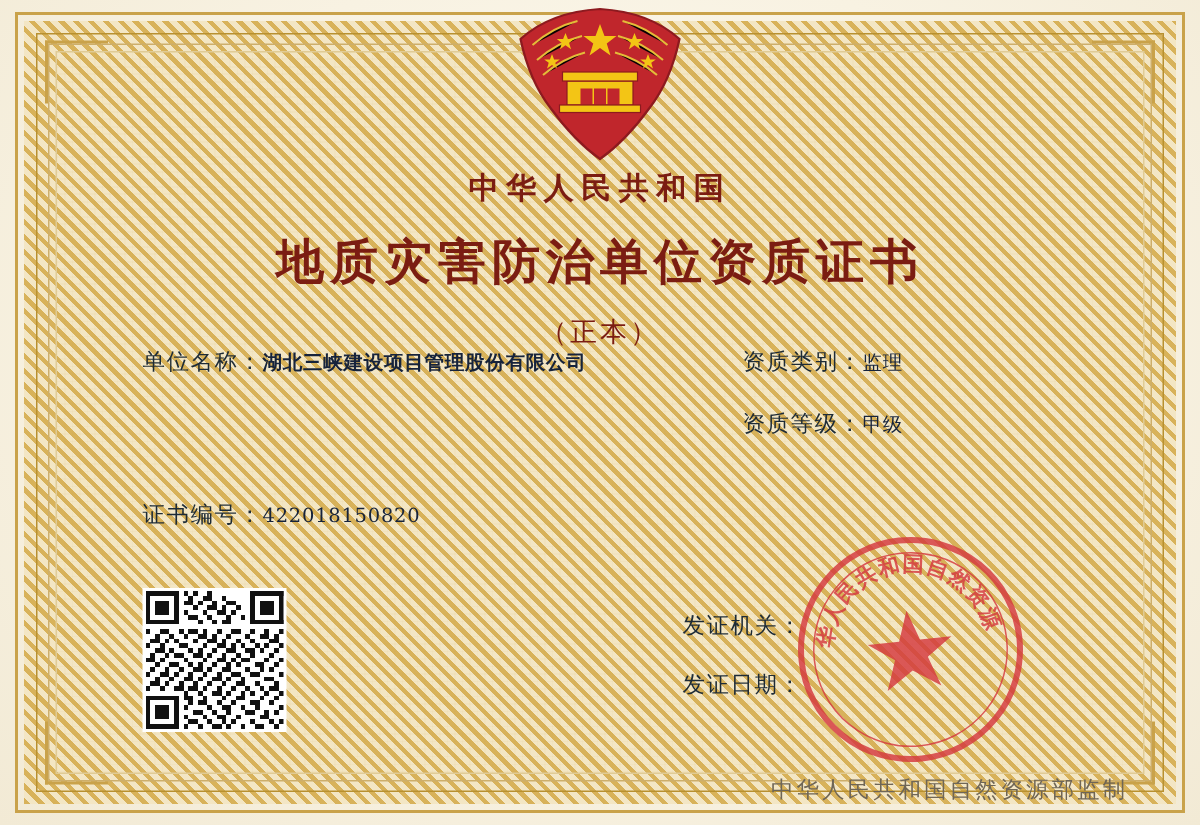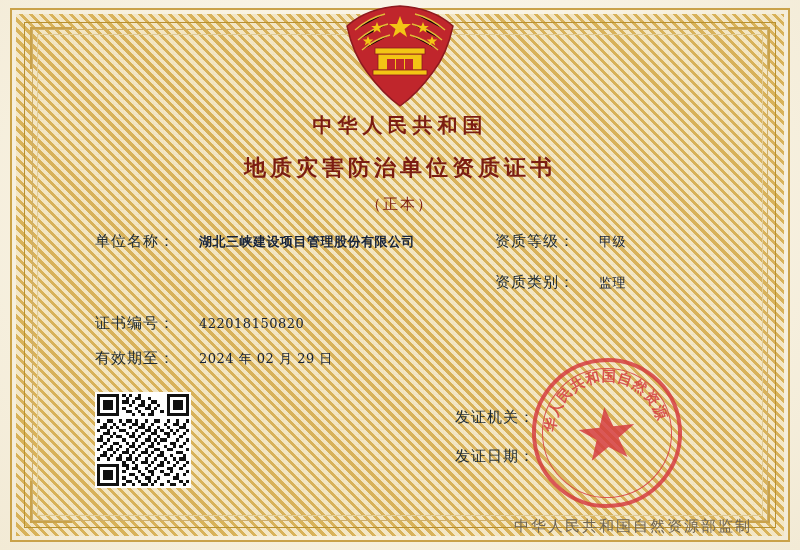--- a/index.html
+++ b/index.html
@@ -101,29 +101,29 @@
   .country {
     font-family: "DejaVu Serif", "Liberation Serif", serif;
     font-size: 20px;
     font-weight: bold;
     color: #7b1d12;
     letter-spacing: 5px;
     margin-bottom: 14px;
   }
   .doc-title {
     font-family: "DejaVu Serif", "Liberation Serif", serif;
-    font-size: 22px;
+    font-size: 32px;
     font-weight: bold;
     color: #7b1d12;
     letter-spacing: 4px;
     margin-bottom: 12px;
   }
   .doc-subtitle {
     font-family: "DejaVu Serif", "Liberation Serif", serif;
-    font-size: 15px;
+    font-size: 18px;
     color: #7b1d12;
     letter-spacing: 2px;
     text-align: center;
   }
 
   
   .body {
     position: absolute;
     left: 95px;
     right: 95px;
@@ -140,21 +140,21 @@
     font-family: "DejaVu Serif", "Liberation Serif", serif;
     font-size: 15px;
     color: #1d2b36;
     letter-spacing: 1px;
     white-space: nowrap;
   }
   .value {
     font-family: "DejaVu Serif", "Liberation Serif", serif;
     font-size: 13px;
     color: #16233b;
-    margin-left: 24px;
+    margin-left: 0;
     letter-spacing: 0.5px;
     white-space: nowrap;
   }
   .value.bold { font-weight: bold; }
 
   .left-col {
     position: absolute;
     left: 0;
     top: 0;
     width: 420px;
@@ -164,21 +164,21 @@
     right: 0;
     top: 0;
     text-align: left;
     width: 210px;
   }
   .right-col .row { justify-content: flex-start; margin-bottom: 22px; }
 
   .lower {
     position: absolute;
     left: 0;
-    top: 82px;
+    top: 102px;
     width: 430px;
   }
 
   
   .qr {
     position: absolute;
     left: 95px;
     top: 392px;
     width: 92px;
     height: 92px;
@@ -308,37 +308,33 @@
 
     <div class="left-col">
       <div class="row">
         <span class="label">单位名称：</span>
         <span class="value bold">湖北三峡建设项目管理股份有限公司</span>
       </div>
     </div>
 
     <div class="right-col">
       <div class="row">
+        <span class="label">资质类别：</span>
+        <span class="value">监理</span>
+      </div>
+      <div class="row">
         <span class="label">资质等级：</span>
         <span class="value">甲级</span>
-      </div>
-      <div class="row">
-        <span class="label">资质类别：</span>
-        <span class="value">监理</span>
       </div>
     </div>
 
     <div class="lower">
       <div class="row">
         <span class="label">证书编号：</span>
         <span class="value">422018150820</span>
-      </div>
-      <div class="row">
-        <span class="label">有效期至：</span>
-        <span class="value">2024 年 02 月 29 日</span>
       </div>
     </div>
   </div>
 
   <div class="qr">
     <svg class="qr-grid" viewBox="0 0 29 29" shape-rendering="crispEdges">
       <rect width="29" height="29" fill="#ffffff"></rect>
       <g fill="#111111">
         <rect x="0" y="0" width="7" height="1"></rect>
           <rect x="0" y="6" width="7" height="1"></rect>

